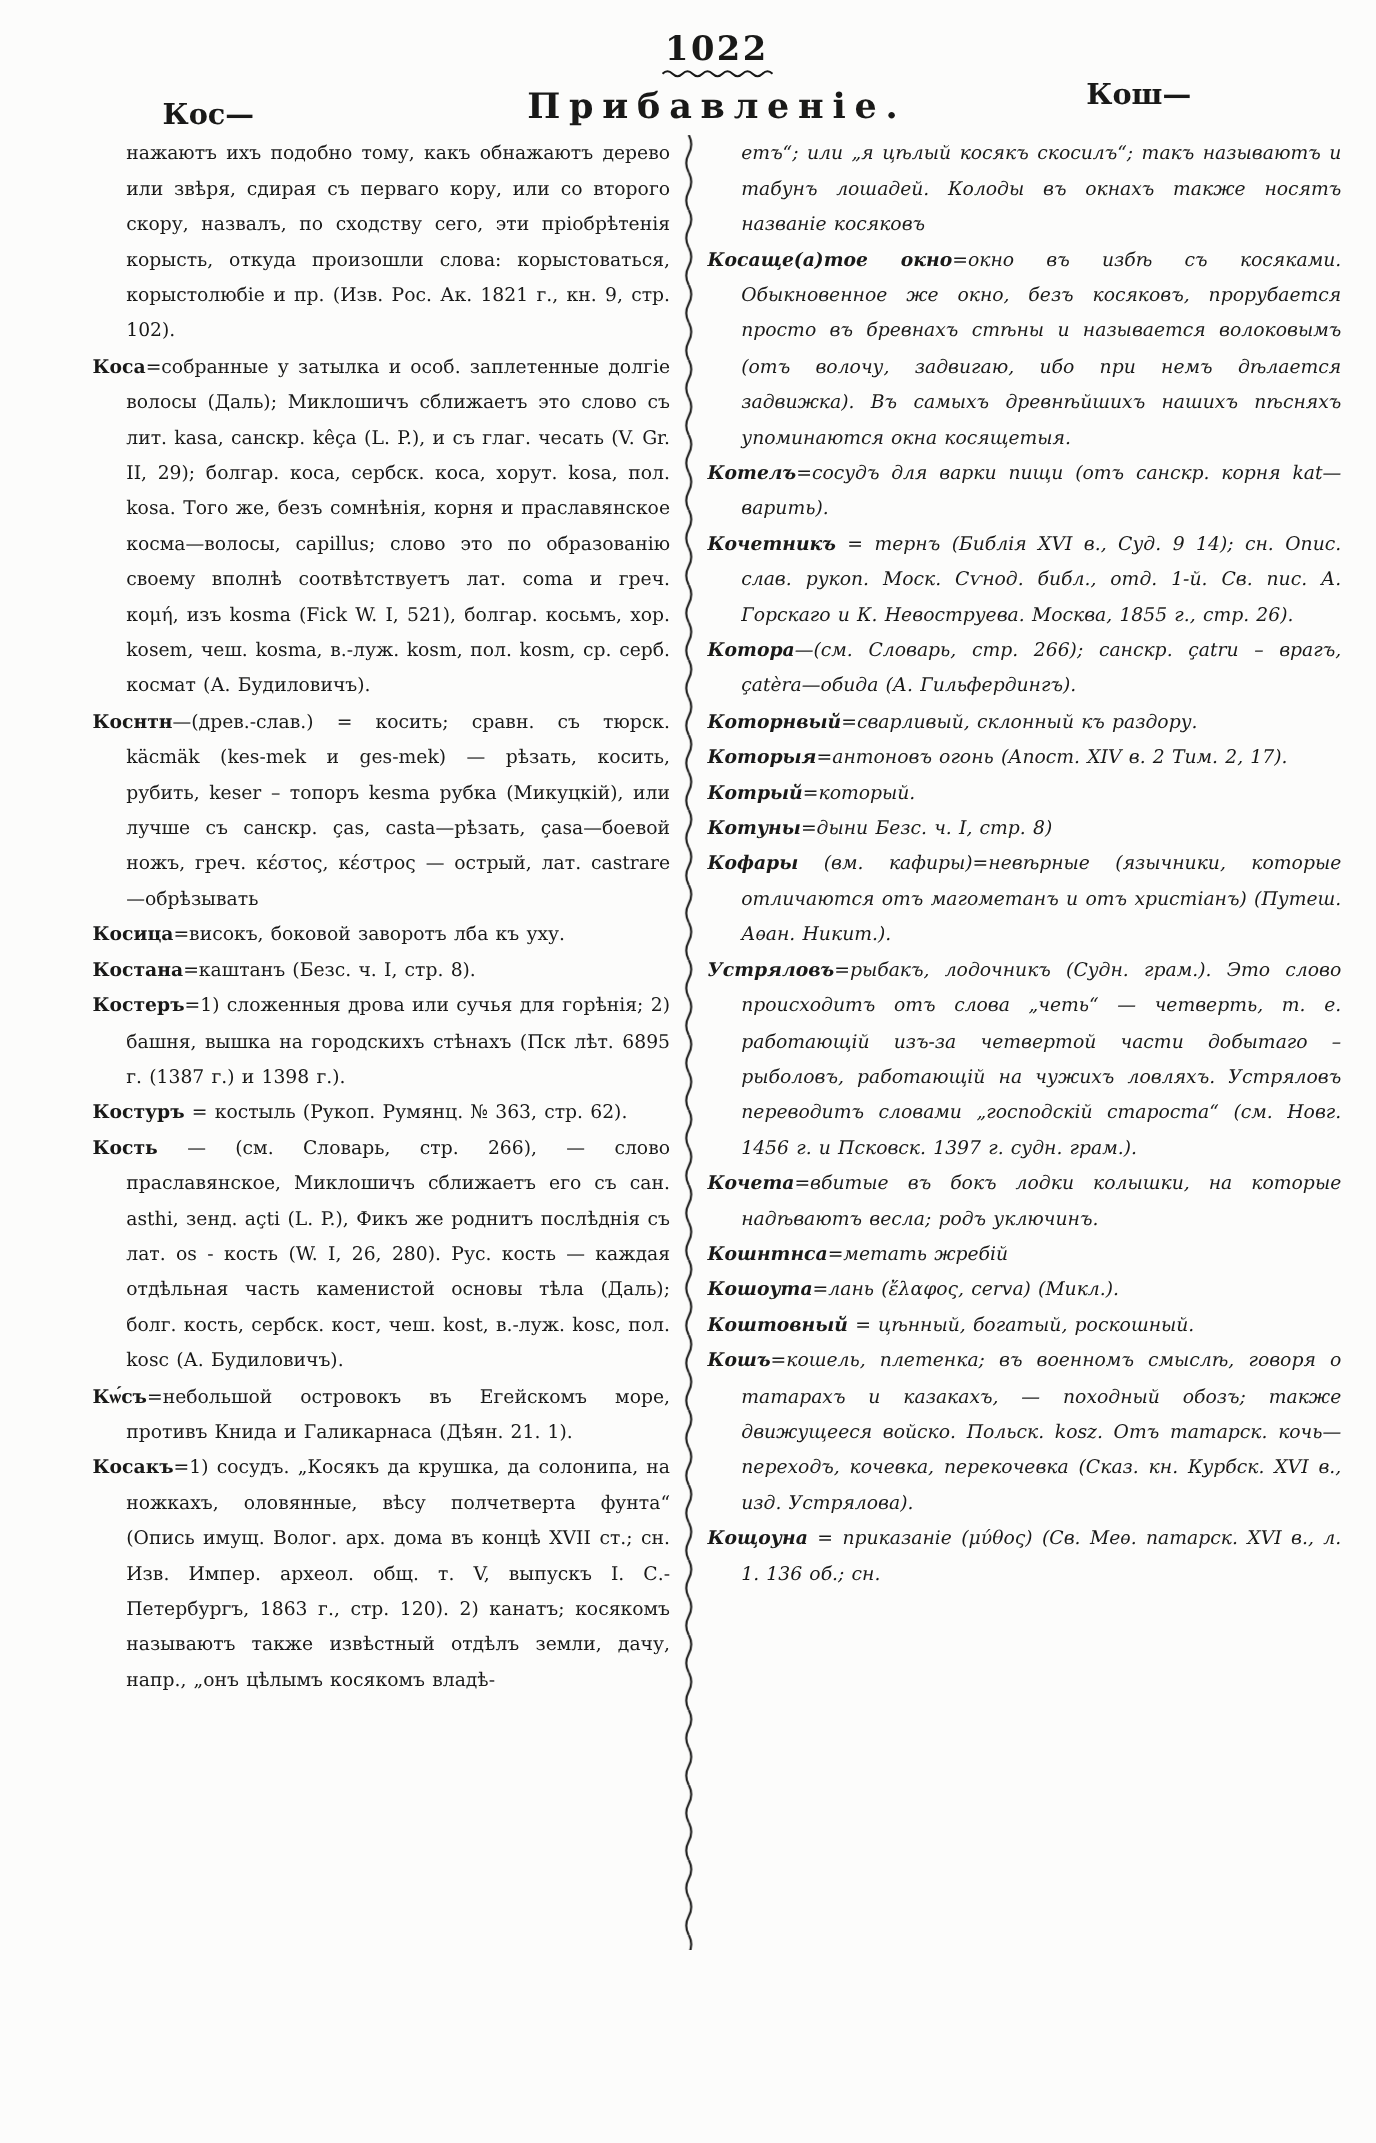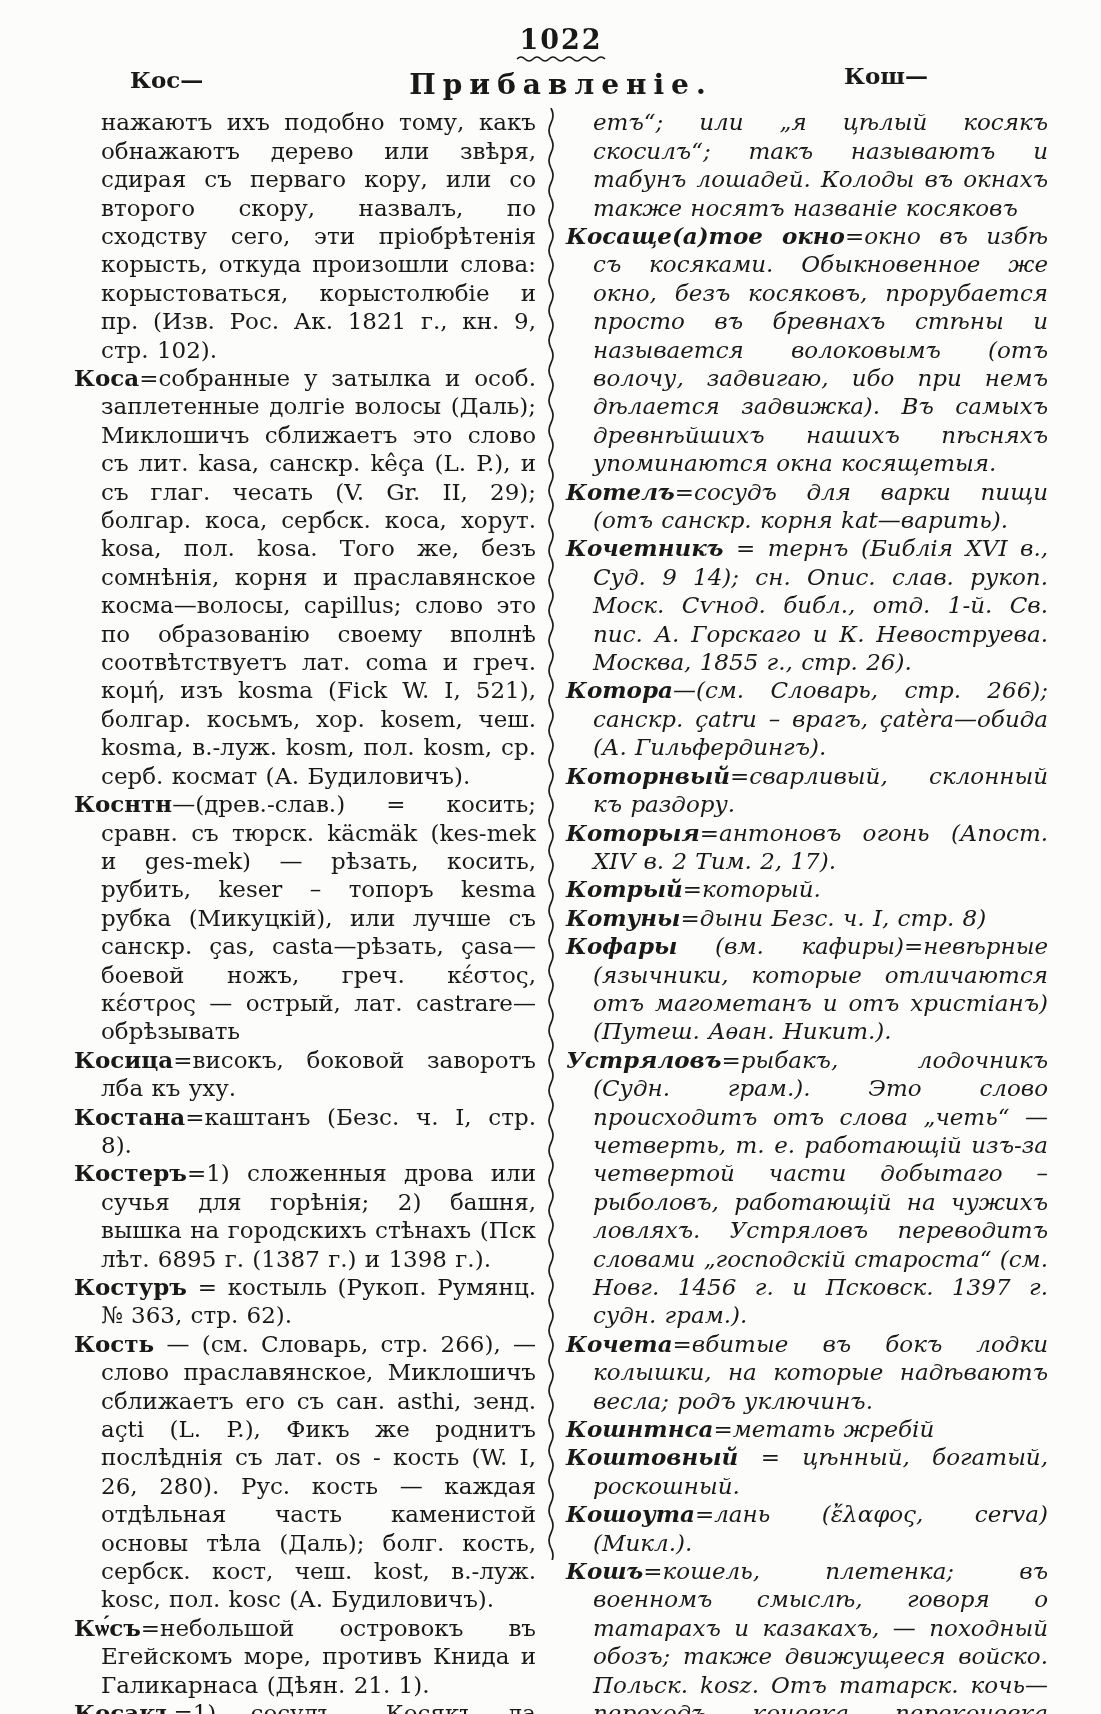--- a/index.html
+++ b/index.html
@@ -7,62 +7,62 @@
     width: 1101px; height: 1714px;
     overflow: hidden;
     background: #fcfcfb;
     font-family: "DejaVu Serif", "Liberation Serif", serif;
     color: #191918;
   }
   .page {
     position: relative;
     width: 1101px; height: 1714px;
     box-sizing: border-box;
-    padding: 26px 53px 0 74px;
+    padding: 26px 28px 0 74px;
   }
   .pagenum-wrap {
     text-align: center;
     width: 100%;
   }
   .pagenum {
     display: inline-block;
     font-size: 27px;
     font-weight: bold;
     letter-spacing: 2px;
     line-height: 1.05;
   }
   .squiggle { display: block; margin: 0 auto; }
   .runheads {
     position: relative;
     height: 34px;
     margin-top: 2px;
     font-size: 23px;
     font-weight: bold;
   }
-  .runhead-left  { position: absolute; left: 56px; top: 0; }
+  .runhead-left  { position: absolute; left: 56px; top: 12px; }
   .runhead-center{ position: absolute; left: 50%; transform: translateX(-50%); top: 2px;
                    letter-spacing: 7px; font-size: 28px; }
   .runhead-right { position: absolute; right: 120px; top: -4px; }
   .cols {
     display: flex;
     margin-top: 8px;
     align-items: flex-start;
   }
   .col { box-sizing: border-box; }
   .col-left  { width: 462px; }
   .col-right { flex: 1; font-style: italic; }
   .divider {
     width: 30px;
     display: flex;
     justify-content: center;
     flex: none;
   }
   .entry {
     margin: 0;
-    font-size: 23px;
+    font-size: 15px;
     line-height: 28.4px;
     text-align: justify;
     padding-left: 27px;
     text-indent: -27px;
     word-spacing: 1px;
   }
   .entry.cont { text-indent: 0; }
   .hw { font-weight: bold; }
 </style>
 </head>
@@ -141,23 +141,23 @@
 
         <p class="entry"><span class="hw">Кофары</span><span class="tx"> (вм. кафиры)=невѣрные (язычники, которые отличаются отъ магометанъ и отъ христіанъ) (Путеш. Аѳан. Никит.).</span></p>
 
 
         <p class="entry"><span class="hw">Устряловъ</span><span class="tx">=рыбакъ, лодочникъ (Судн. грам.). Это слово происходитъ отъ слова „четь“ — четверть, т. е. работающій изъ-за четвертой части добытаго – рыболовъ, работающій на чужихъ ловляхъ. Устряловъ переводитъ словами „господскій староста“ (см. Новг. 1456 г. и Псковск. 1397 г. судн. грам.).</span></p>
 
         <p class="entry"><span class="hw">Кочета</span><span class="tx">=вбитые въ бокъ лодки колышки, на которые надѣваютъ весла; родъ уключинъ.</span></p>
 
         <p class="entry"><span class="hw">Кошнтнса</span><span class="tx">=метать жребій</span></p>
 
+        <p class="entry"><span class="hw">Кошоута</span><span class="tx">=лань (ἔλαφος, cerva) (Микл.).</span></p>
+
         <p class="entry"><span class="hw">Коштовный</span><span class="tx"> = цѣнный, богатый, роскошный.</span></p>
-
-        <p class="entry"><span class="hw">Кошоута</span><span class="tx">=лань (ἔλαφος, cerva) (Микл.).</span></p>
 
         <p class="entry"><span class="hw">Кошъ</span><span class="tx">=кошель, плетенка; въ военномъ смыслѣ, говоря о татарахъ и казакахъ, — походный обозъ; также движущееся войско. Польск. kosz. Отъ татарск. кочь—переходъ, кочевка, перекочевка (Сказ. кн. Курбск. XVI в., изд. Устрялова).</span></p>
 
         <p class="entry"><span class="hw">Кощоуна</span><span class="tx"> = приказаніе (μύθος) (Св. Меѳ. патарск. XVI в., л. 1. 136 об.; сн.</span></p>
       </div>
 
   </div>
 </div>
 
 </body></html>

